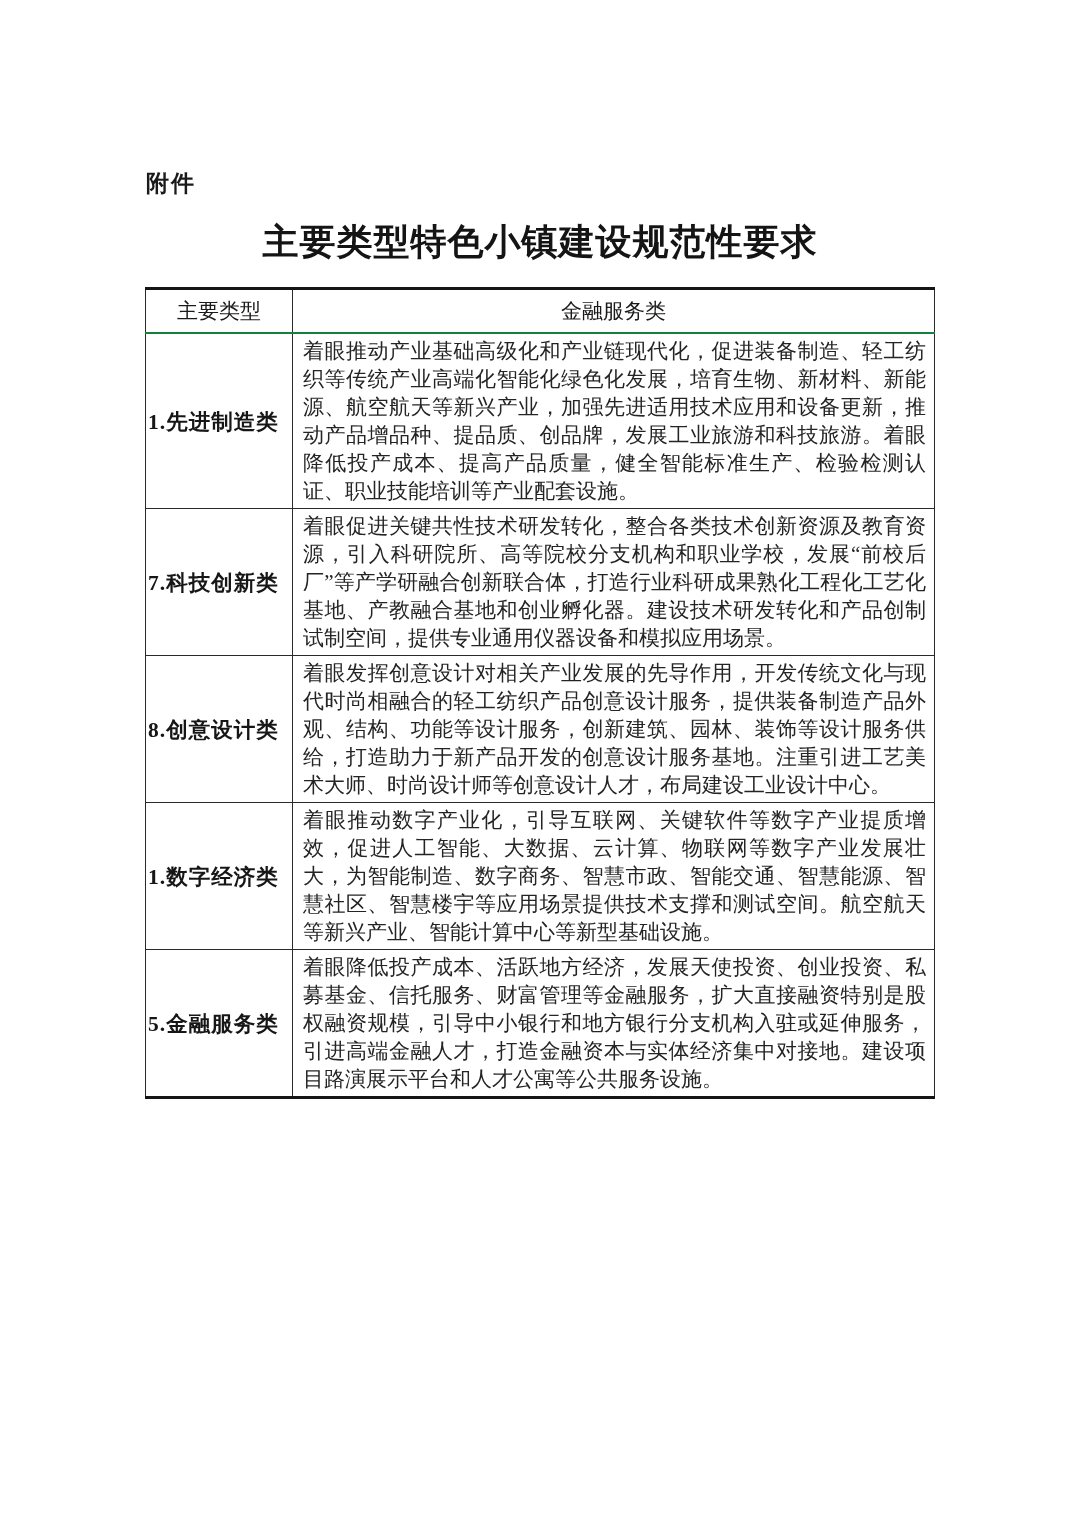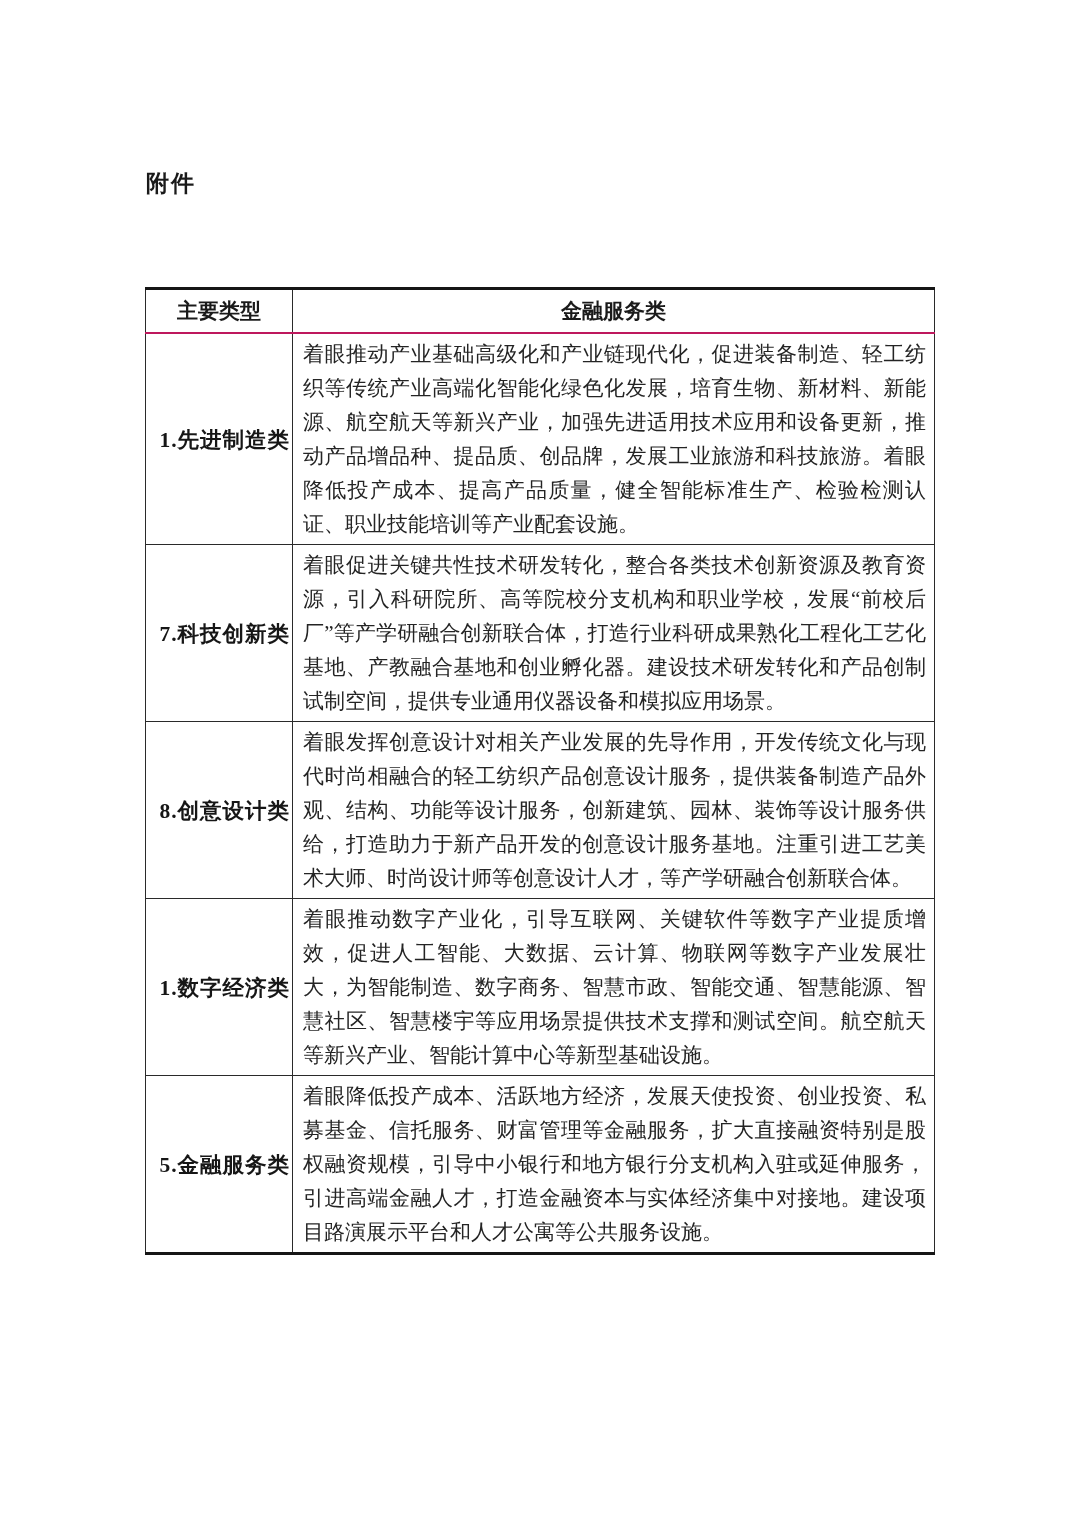--- a/index.html
+++ b/index.html
@@ -50,55 +50,56 @@
     border-right: 1.5px solid #2a2a2a;
   }
   table.req-table col.c-type { width: 147px; }
   table.req-table th,
   table.req-table td {
     border: 1.5px solid #2a2a2a;
   }
   table.req-table thead th {
     height: 42px;
     font-size: 21px;
-    font-weight: 700;
+    font-weight: 400;
     text-align: center;
     vertical-align: middle;
     padding: 0;
     color: #1a1a1a;
-    border-bottom: 2px solid #be185d;
+    border-bottom: 2px solid #15803d;
   }
   td.cell-type {
-    text-align: right;
+    text-align: left;
     vertical-align: middle;
     font-weight: 700;
     font-size: 21.5px;
     letter-spacing: 1px;
     padding: 0 2px;
     color: #161616;
     white-space: nowrap;
   }
   td.cell-req {
     font-size: 21px;
-    line-height: 34px;
+    line-height: 28px;
     text-align: justify;
     text-justify: inter-ideograph;
     vertical-align: middle;
     padding: 3px 8px 3px 10px;
     color: #242424;
     margin-top: 9px;
   }
 </style>
 </head>
 <body>
 
 <div class="page">
 
   <div class="attachment-label">附件</div>
 
+  <h1 class="doc-title">主要类型特色小镇建设规范性要求</h1>
 
   <table class="req-table">
     <colgroup>
       <col class="c-type">
       <col class="c-req">
     </colgroup>
     <thead>
       <tr>
         <th>主要类型</th>
         <th>金融服务类</th>
@@ -108,21 +109,21 @@
       <tr>
         <td class="cell-type">1.先进制造类</td>
         <td class="cell-req">着眼推动产业基础高级化和产业链现代化，促进装备制造、轻工纺织等传统产业高端化智能化绿色化发展，培育生物、新材料、新能源、航空航天等新兴产业，加强先进适用技术应用和设备更新，推动产品增品种、提品质、创品牌，发展工业旅游和科技旅游。着眼降低投产成本、提高产品质量，健全智能标准生产、检验检测认证、职业技能培训等产业配套设施。</td>
       </tr>
       <tr>
         <td class="cell-type">7.科技创新类</td>
         <td class="cell-req">着眼促进关键共性技术研发转化，整合各类技术创新资源及教育资源，引入科研院所、高等院校分支机构和职业学校，发展“前校后厂”等产学研融合创新联合体，打造行业科研成果熟化工程化工艺化基地、产教融合基地和创业孵化器。建设技术研发转化和产品创制试制空间，提供专业通用仪器设备和模拟应用场景。</td>
       </tr>
       <tr>
         <td class="cell-type">8.创意设计类</td>
-        <td class="cell-req">着眼发挥创意设计对相关产业发展的先导作用，开发传统文化与现代时尚相融合的轻工纺织产品创意设计服务，提供装备制造产品外观、结构、功能等设计服务，创新建筑、园林、装饰等设计服务供给，打造助力于新产品开发的创意设计服务基地。注重引进工艺美术大师、时尚设计师等创意设计人才，等产学研融合创新联合体。</td>
+        <td class="cell-req">着眼发挥创意设计对相关产业发展的先导作用，开发传统文化与现代时尚相融合的轻工纺织产品创意设计服务，提供装备制造产品外观、结构、功能等设计服务，创新建筑、园林、装饰等设计服务供给，打造助力于新产品开发的创意设计服务基地。注重引进工艺美术大师、时尚设计师等创意设计人才，布局建设工业设计中心。</td>
       </tr>
       <tr>
         <td class="cell-type">1.数字经济类</td>
         <td class="cell-req">着眼推动数字产业化，引导互联网、关键软件等数字产业提质增效，促进人工智能、大数据、云计算、物联网等数字产业发展壮大，为智能制造、数字商务、智慧市政、智能交通、智慧能源、智慧社区、智慧楼宇等应用场景提供技术支撑和测试空间。航空航天等新兴产业、智能计算中心等新型基础设施。</td>
       </tr>
       <tr>
         <td class="cell-type">5.金融服务类</td>
         <td class="cell-req">着眼降低投产成本、活跃地方经济，发展天使投资、创业投资、私募基金、信托服务、财富管理等金融服务，扩大直接融资特别是股权融资规模，引导中小银行和地方银行分支机构入驻或延伸服务，引进高端金融人才，打造金融资本与实体经济集中对接地。建设项目路演展示平台和人才公寓等公共服务设施。</td>
       </tr>
     </tbody>

